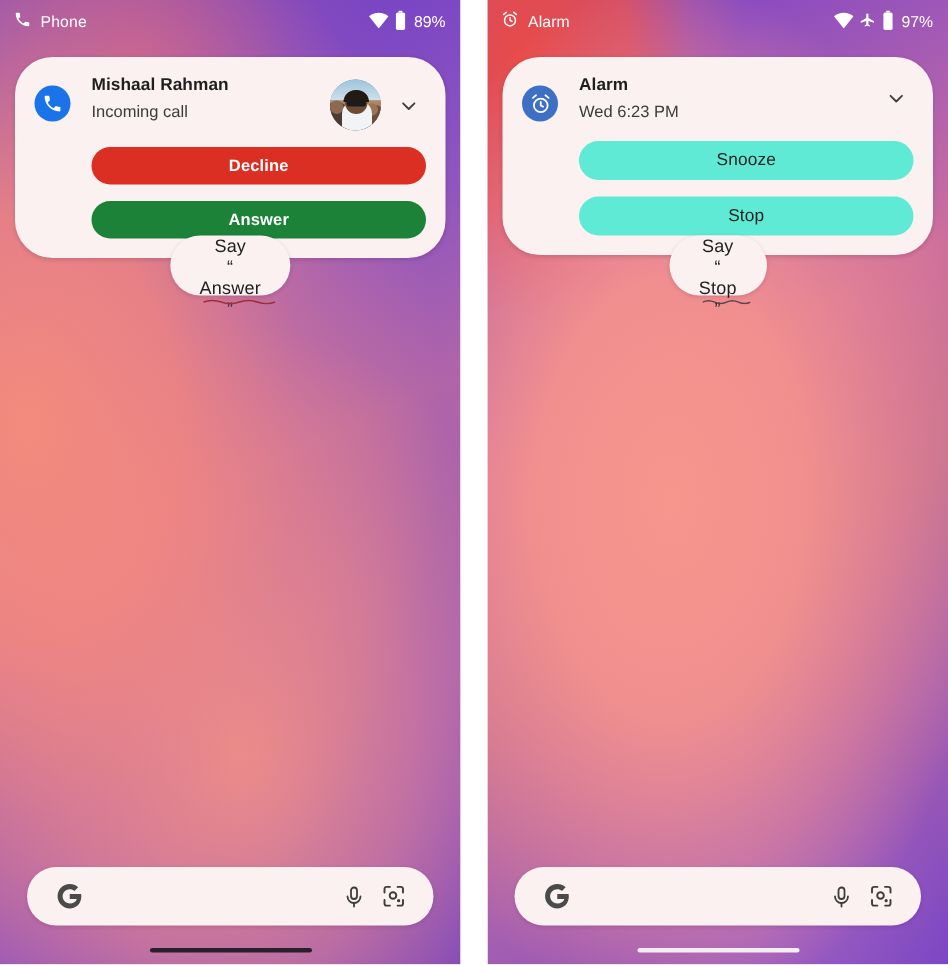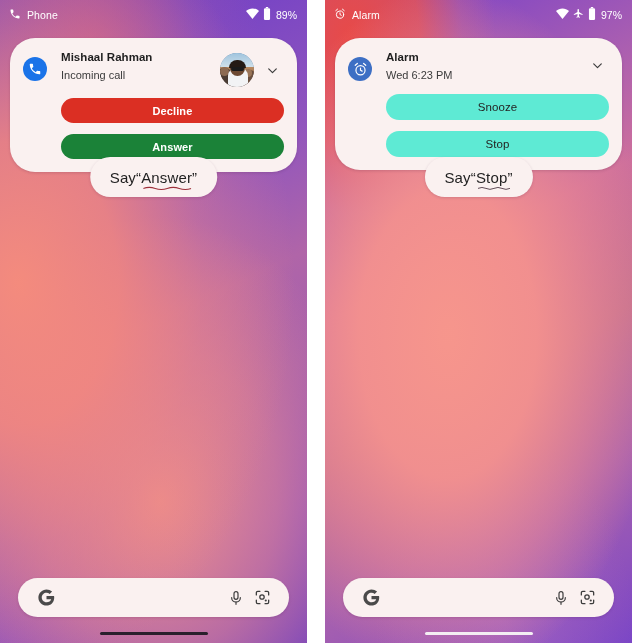--- a/index.html
+++ b/index.html
@@ -102,22 +102,22 @@
   .pill-decline{background:#db2f23;color:#ffffff;}
   .pill-answer{background:#1b8238;color:#ffffff;}
   .pill-soft{background:#5eead4;color:#231f1f;font-weight:400;padding:0 19px;height:26px;border-radius:17px;font-size:11.5px;}
 
   
   .saychip{
     position:absolute;top:157px;left:50%;transform:translateX(-50%);
     background:#faf1f0;border-radius:21px;
     height:40px;padding:0 20px;box-sizing:border-box;
     display:flex;align-items:center;justify-content:flex-start;
-    font-size:15px;color:#1f1f1f;letter-spacing:.15px;
-    box-shadow:0 1px 3px rgba(60,20,60,.16);white-space:nowrap;
+    font-size:12px;color:#1f1f1f;letter-spacing:.15px;
+    box-shadow:0 1px 3px rgba(60,20,60,.16);white-space:nowrap;flex-direction:column;
   }
   .sayquoted{position:relative;display:inline-block;}
   .squiggle{position:absolute;left:2px;right:2px;bottom:-4px;height:4px;display:block;}
 
   
   .searchbar{
     position:absolute;left:18px;right:18px;bottom:26px;height:39px;
     background:#faf1f0;border-radius:20px;
     display:flex;align-items:center;
     padding:0 14px 0 15px;box-sizing:border-box;

